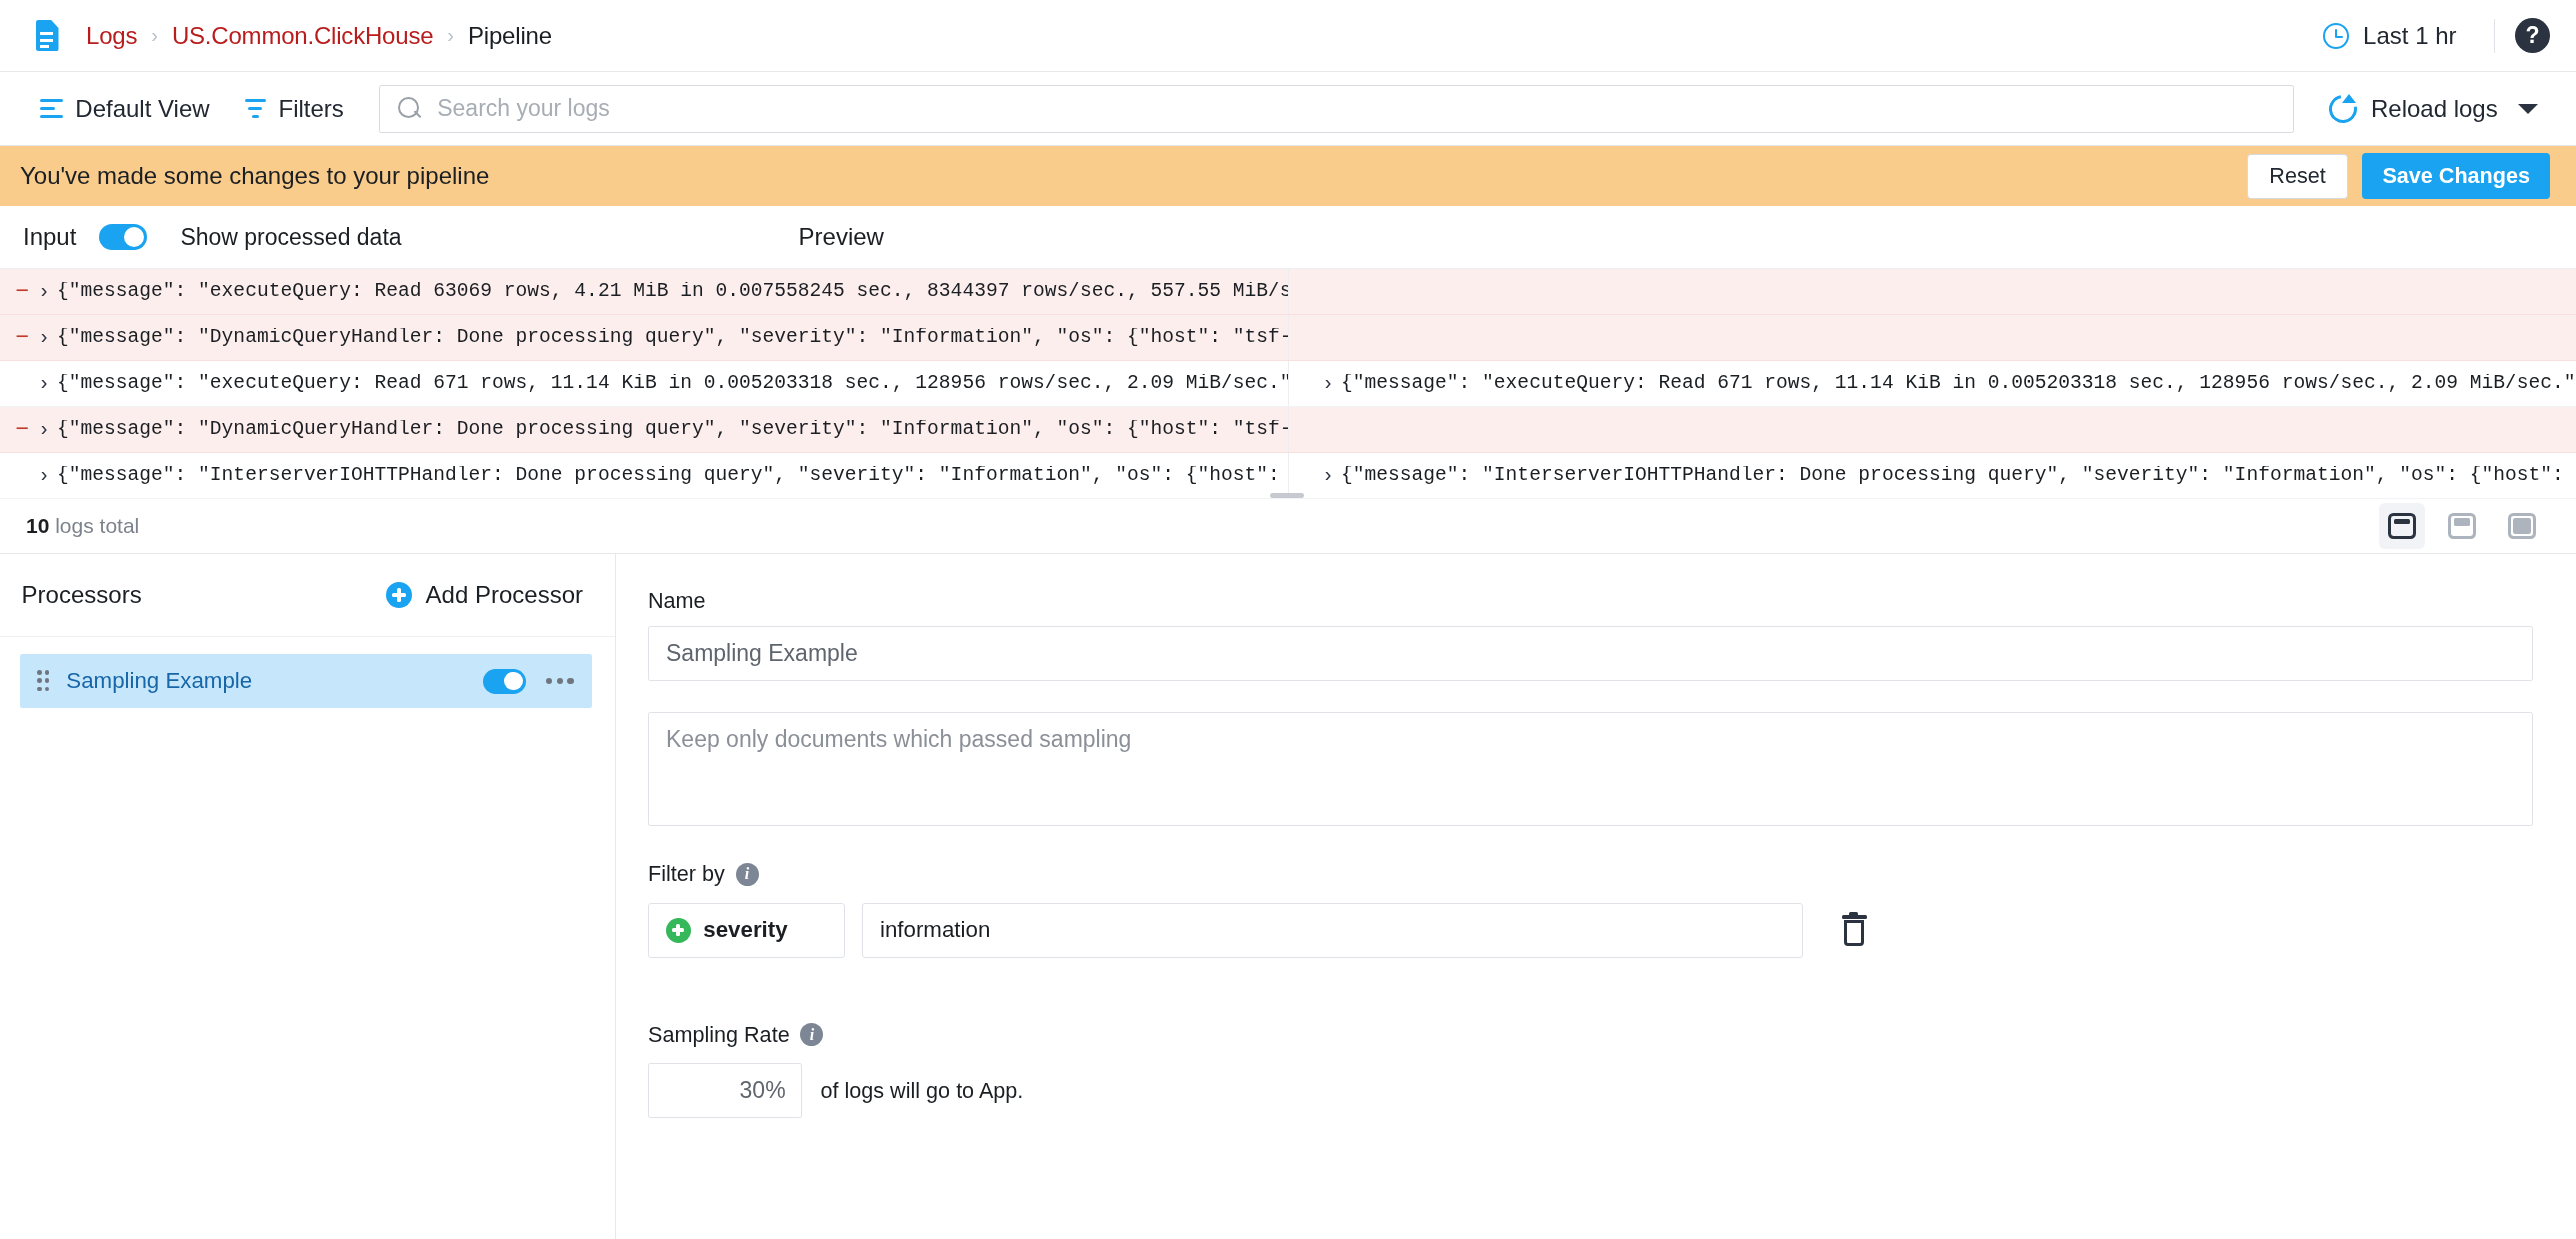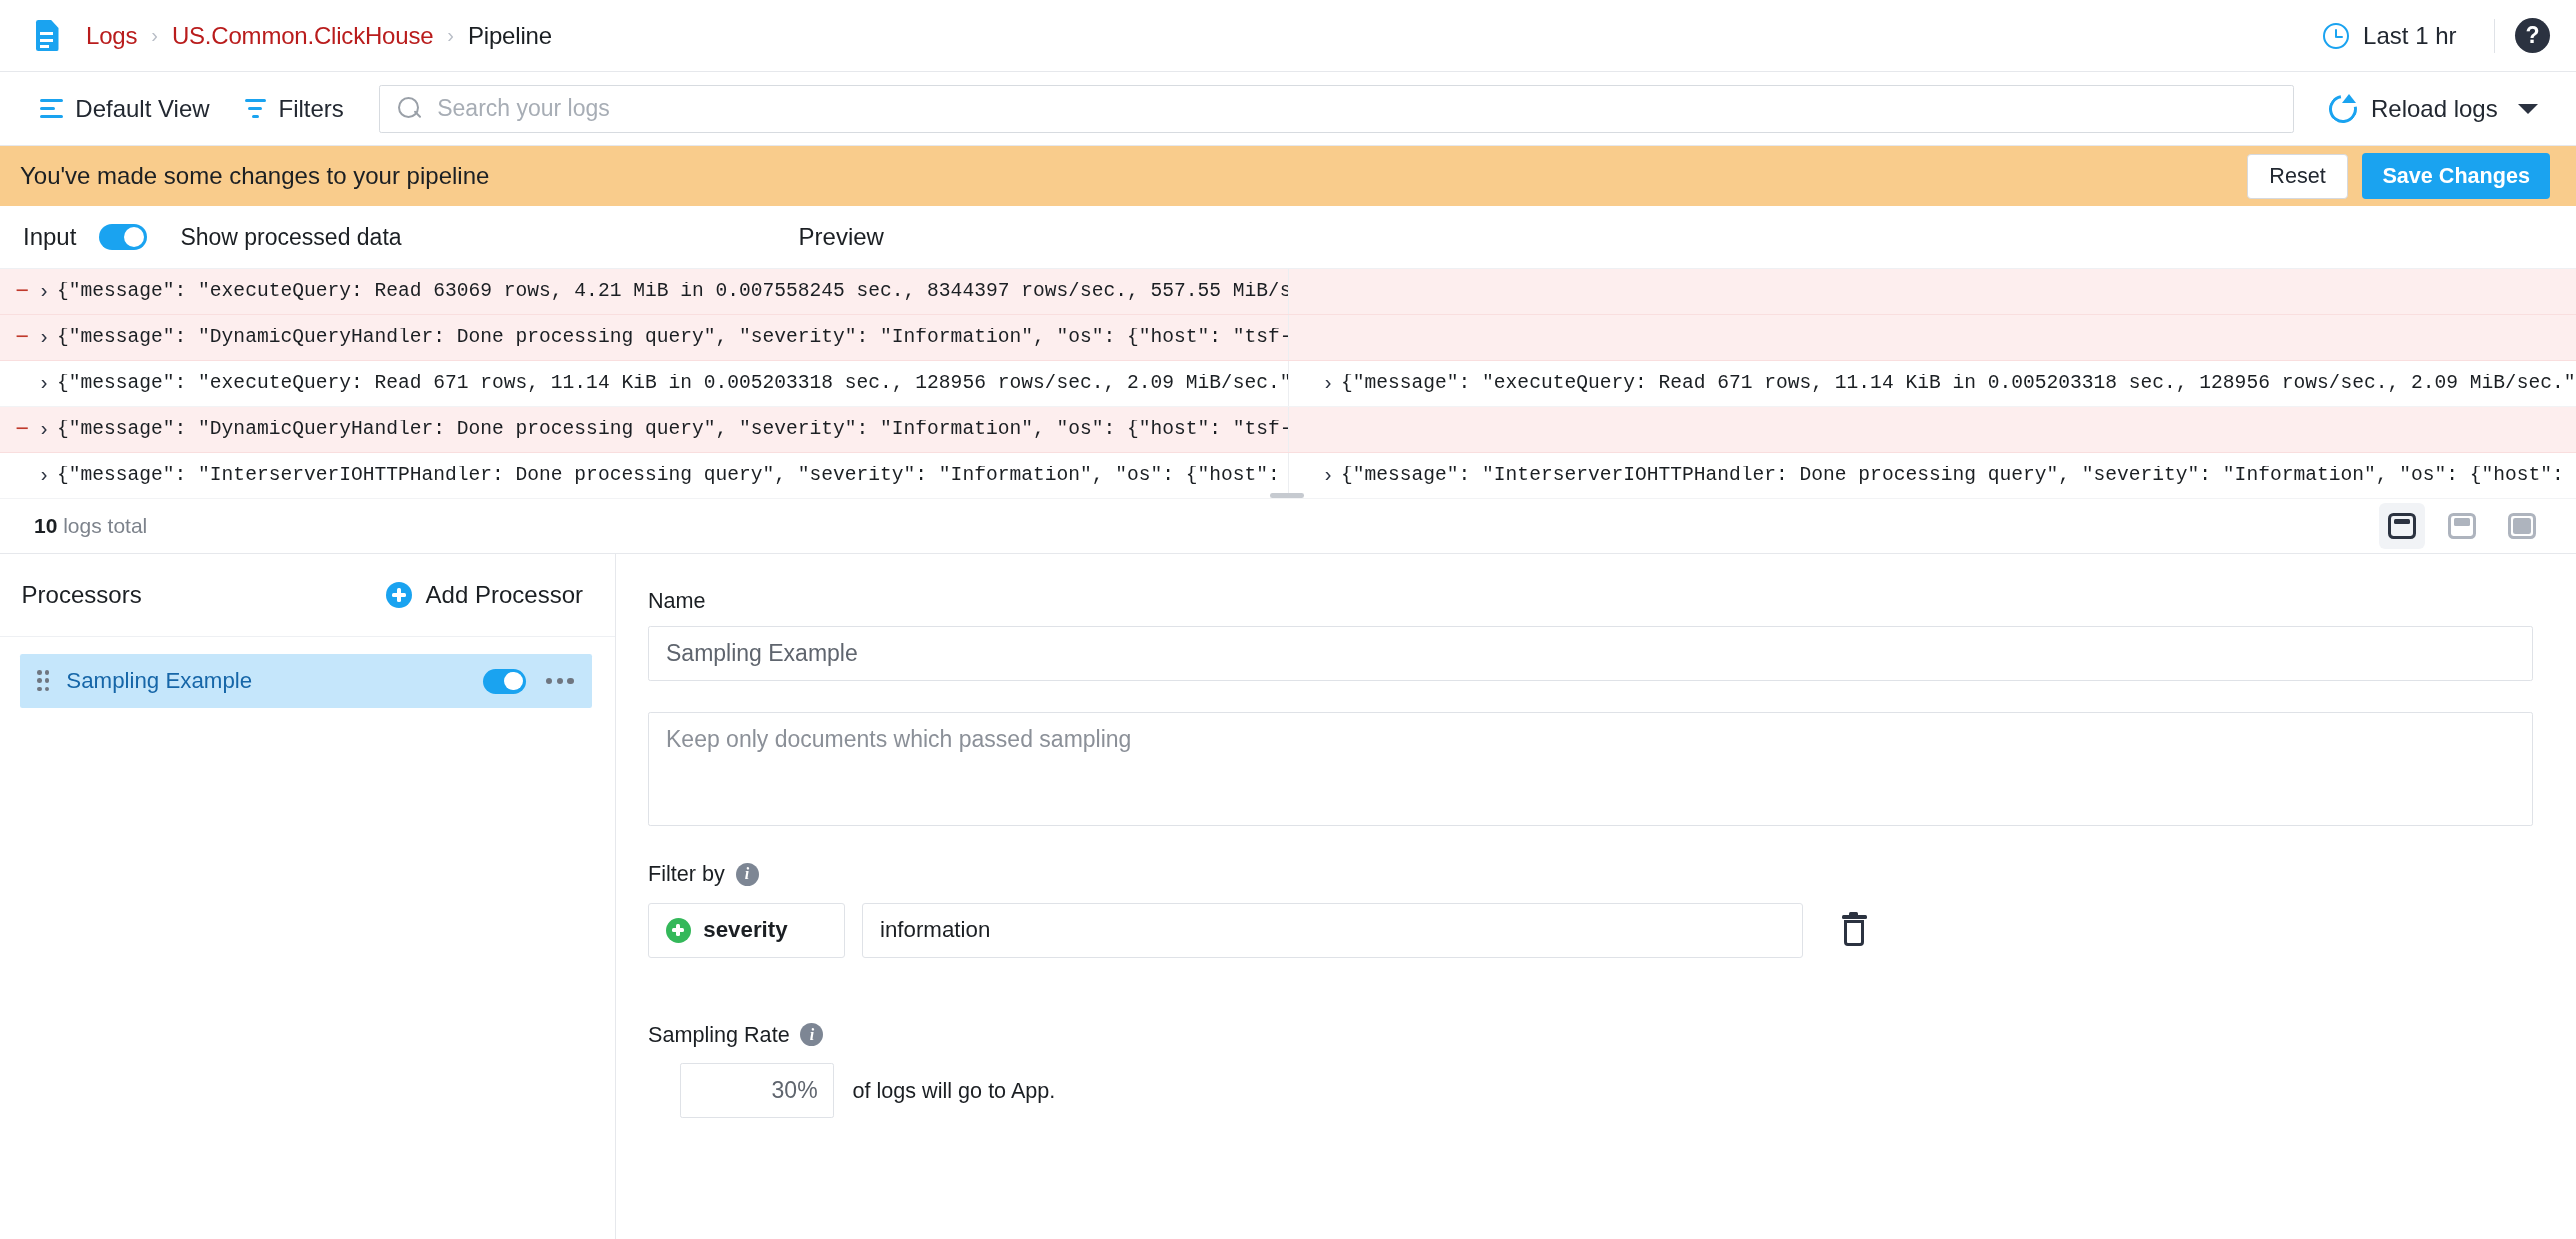--- a/index.html
+++ b/index.html
@@ -152,21 +152,21 @@
   .log-text { font-size: 19.6px; line-height: 1; overflow: hidden; text-overflow: clip; white-space: nowrap; }
 
   .scroll-nub {
     position: absolute; left: 1270px; bottom: 1.5px; width: 34px; height: 4.6px;
     background: #c6cad0; border-radius: 2.3px;
   }
 
   
   .logs-footer {
     height: 55px; min-height: 55px; display: flex; align-items: center;
-    padding: 0 31px 0 34px; border-bottom: 1.5px solid #e6e8ec; background: #fff;
+    padding: 0 31px 0 26px; border-bottom: 1.5px solid #e6e8ec; background: #fff;
   }
   .total { font-size: 21px; color: #7d838c; }
   .total b { color: #1b1f23; font-weight: bold; }
   .layout-icons { margin-left: auto; display: flex; align-items: center; gap: 14px; }
   .lay-btn { width: 46px; height: 46px; display:flex; align-items:center; justify-content:center; border-radius: 6.2px; cursor: pointer; }
   .lay-btn.active { background: #f1f3f6; }
   .lay-1 { width: 28px; height: 26px; border: 3.1px solid #2b3240; border-radius: 5.4px; position: relative; }
   .lay-1::before { content:""; position:absolute; left: 3.1px; top: 3.1px; right: 3.1px; height: 5.4px; background: #2b3240; border-radius:1.5px; }
   .lay-2 { width: 28px; height: 26px; border: 3.1px solid #aeb4be; border-radius: 5.4px; position: relative; }
   .lay-2::before { content:""; position:absolute; left: 3.1px; top: 2.3px; right: 3.1px; height: 7.7px; background: #aeb4be; border-radius:1.5px; }
@@ -252,21 +252,21 @@
   .new-filter { display: flex; align-items: center; gap: 12.3px; cursor: pointer; }
   .nf-plus { width: 23px; height: 23px; position: relative; flex:none; }
   .nf-plus::before { content:""; position:absolute; left: 0; top: 9.6px; width: 23px; height: 3.9px; background:#1aa3f0; border-radius:1.5px; }
   .nf-plus::after  { content:""; position:absolute; left: 9.6px; top: 0; width: 3.9px; height: 23px; background:#1aa3f0; border-radius:1.5px; }
   .new-filter-label { font-size: 23px; color: #1aa3f0; }
 
   .rate-row { display: flex; align-items: center; gap: 18.5px; }
   .rate-input {
     width: 154px; height: 55px; border: 1.5px solid #dfe2e7; border-radius: 2.3px;
     font-family: inherit; font-size: 23px; color: #5f656e; text-align: right;
-    padding: 0 15.4px; outline: none; background: #fff; margin-left: 32px;
+    padding: 0 15.4px; outline: none; background: #fff;
   }
   .rate-suffix { font-size: 21.6px; color: #1b1f23; }
 </style>
 </head>
 <body>
 
 <div class="app">
 
   <div class="breadcrumb-bar">
     <div class="doc-icon">

